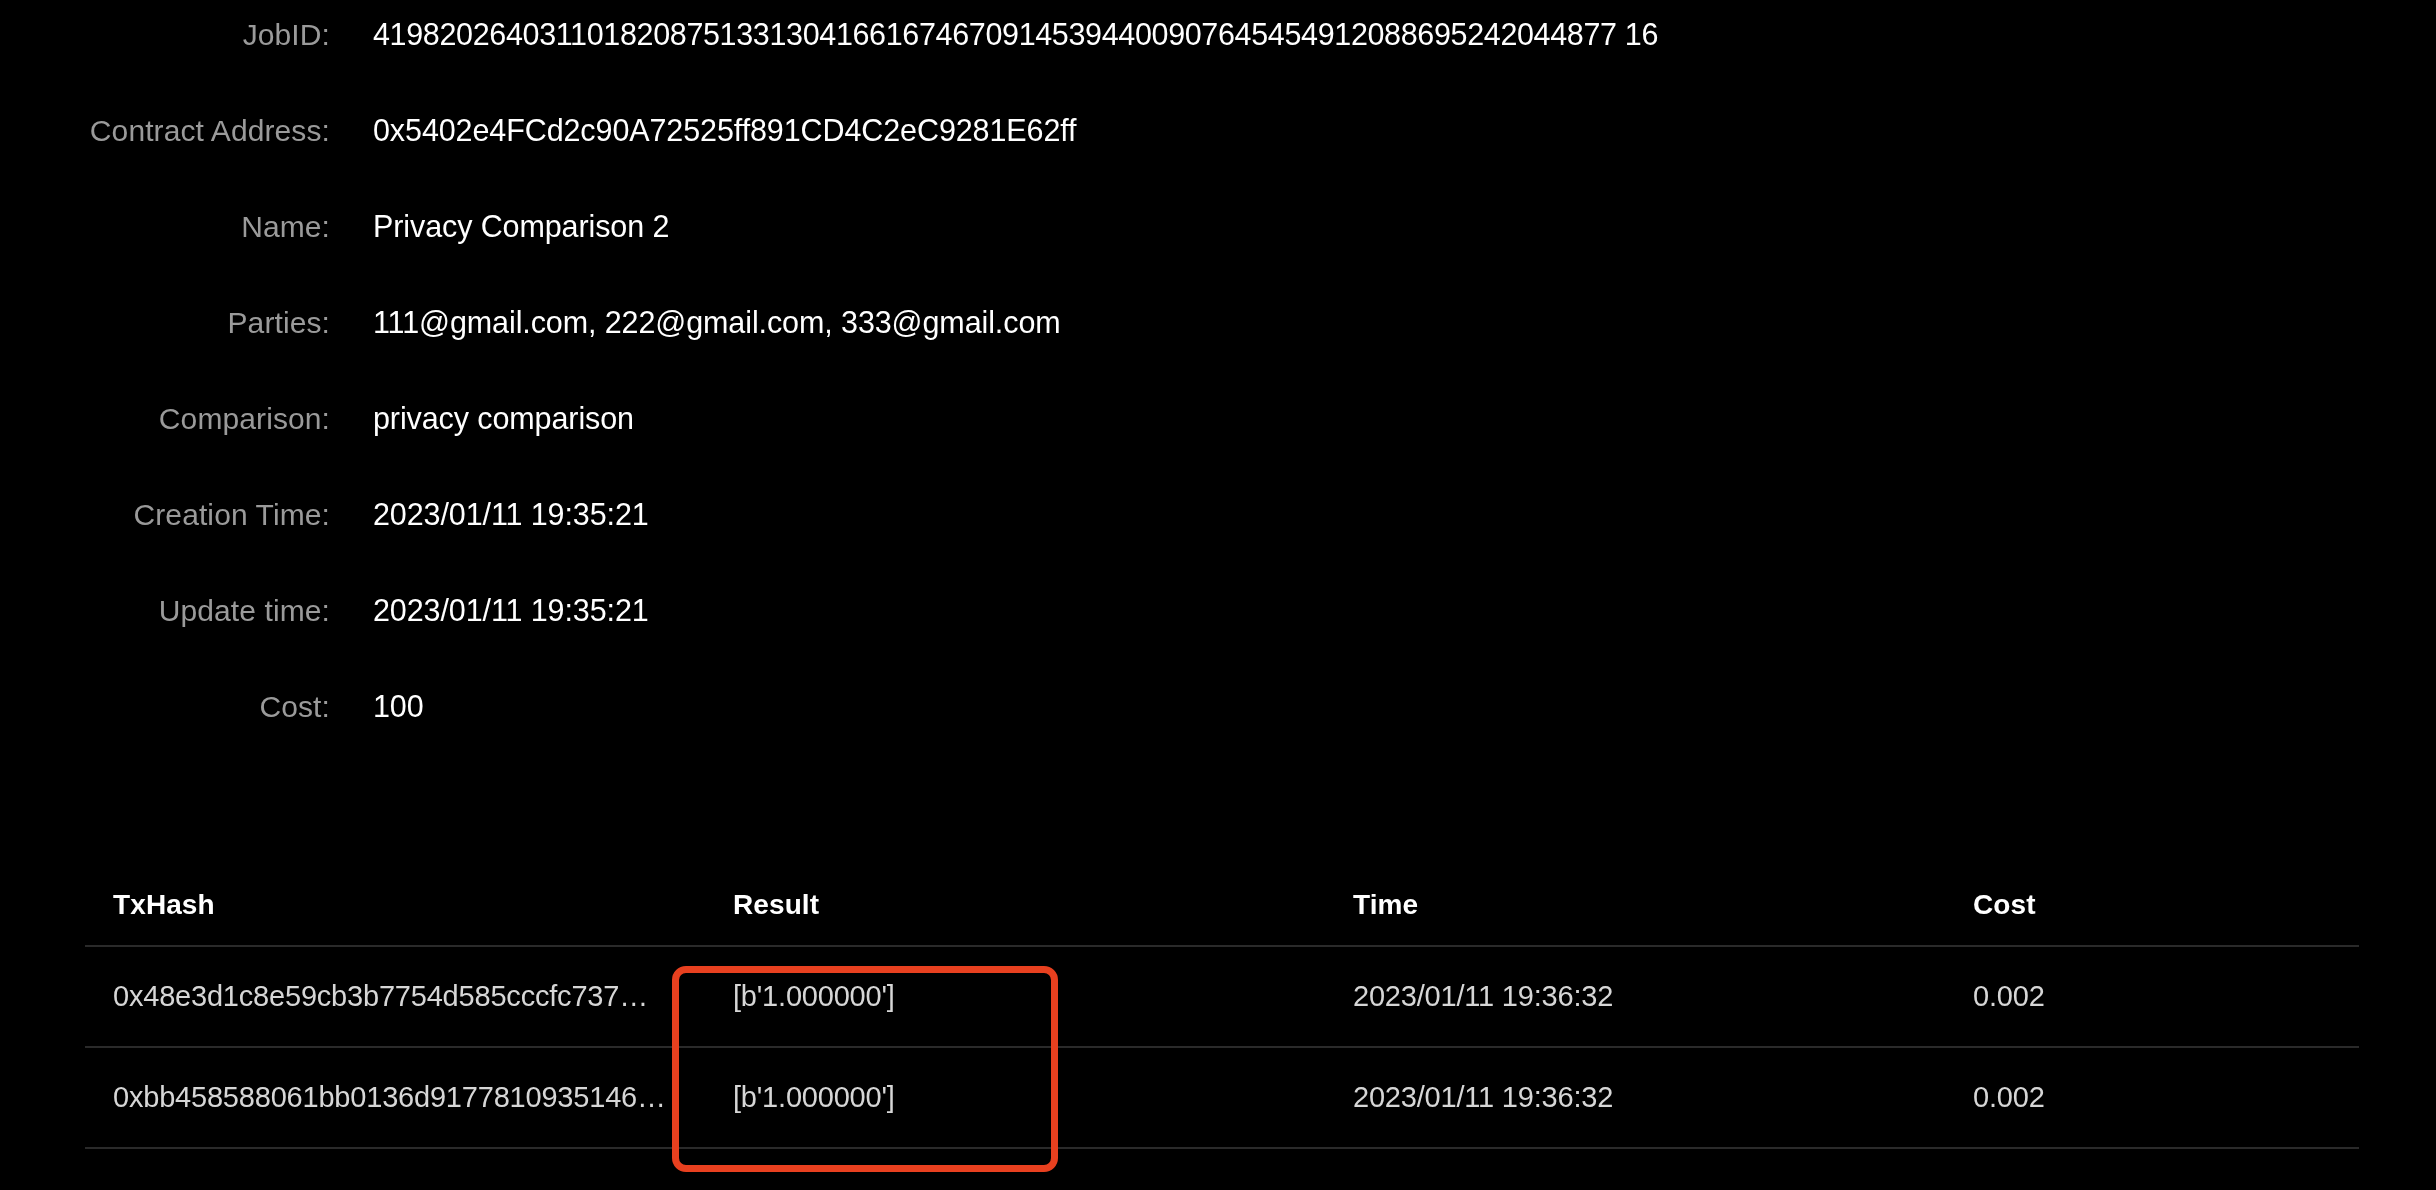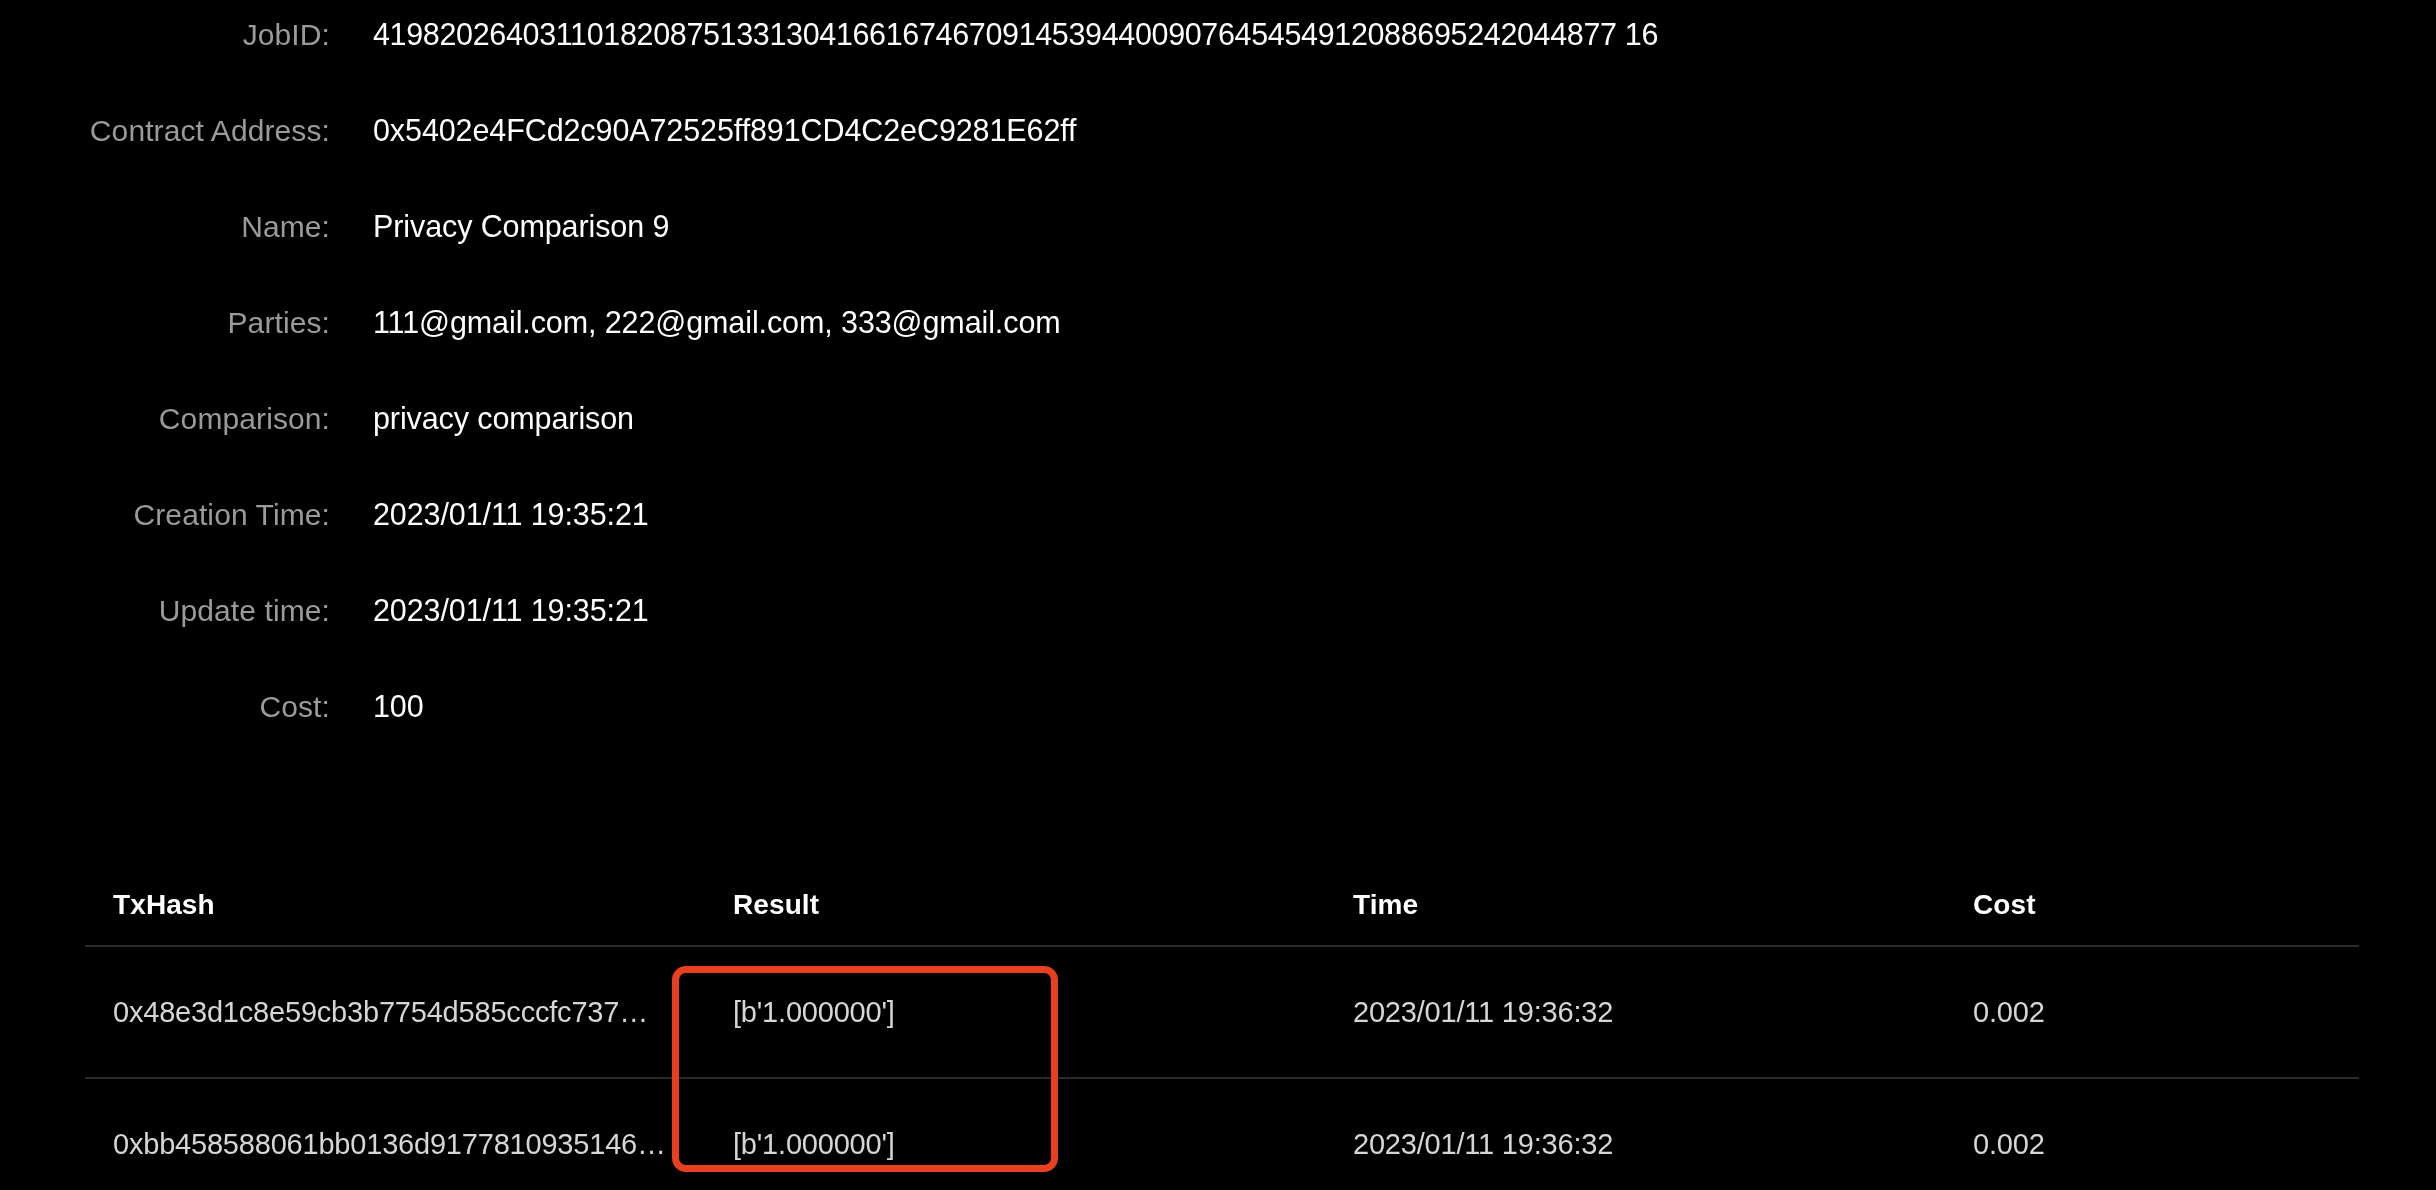--- a/index.html
+++ b/index.html
@@ -76,21 +76,21 @@
     padding: 0 0 24px 28px;
     border-bottom: 2px solid #2a2a2a;
     height: 74px;
     vertical-align: bottom;
     letter-spacing: 0.1px;
   }
   .tx-table td {
     font-size: 29px;
     color: #d6d6d6;
     padding: 0 0 0 28px;
-    height: 132px;
+    height: 101px;
     border-bottom: 2px solid #2a2a2a;
     vertical-align: middle;
     white-space: nowrap;
     letter-spacing: -0.2px;
   }
   .col-txhash { width: 620px; }
   .col-result { width: 620px; }
   .col-time   { width: 620px; }
   .col-cost   { width: 414px; }
 
@@ -119,21 +119,21 @@
       <div class="detail-value numeric">419820264031101820875133130416616746709145394400907645454912088695242044877 16</div>
     </div>
 
     <div class="detail-row">
       <div class="detail-label">Contract Address:</div>
       <div class="detail-value">0x5402e4FCd2c90A72525ff891CD4C2eC9281E62ff</div>
     </div>
 
     <div class="detail-row">
       <div class="detail-label">Name:</div>
-      <div class="detail-value">Privacy Comparison 9</div>
+      <div class="detail-value">Privacy Comparison 2</div>
     </div>
 
     <div class="detail-row">
       <div class="detail-label">Parties:</div>
       <div class="detail-value">111@gmail.com, 222@gmail.com, 333@gmail.com</div>
     </div>
 
     <div class="detail-row">
       <div class="detail-label">Comparison:</div>
       <div class="detail-value">privacy comparison</div>

